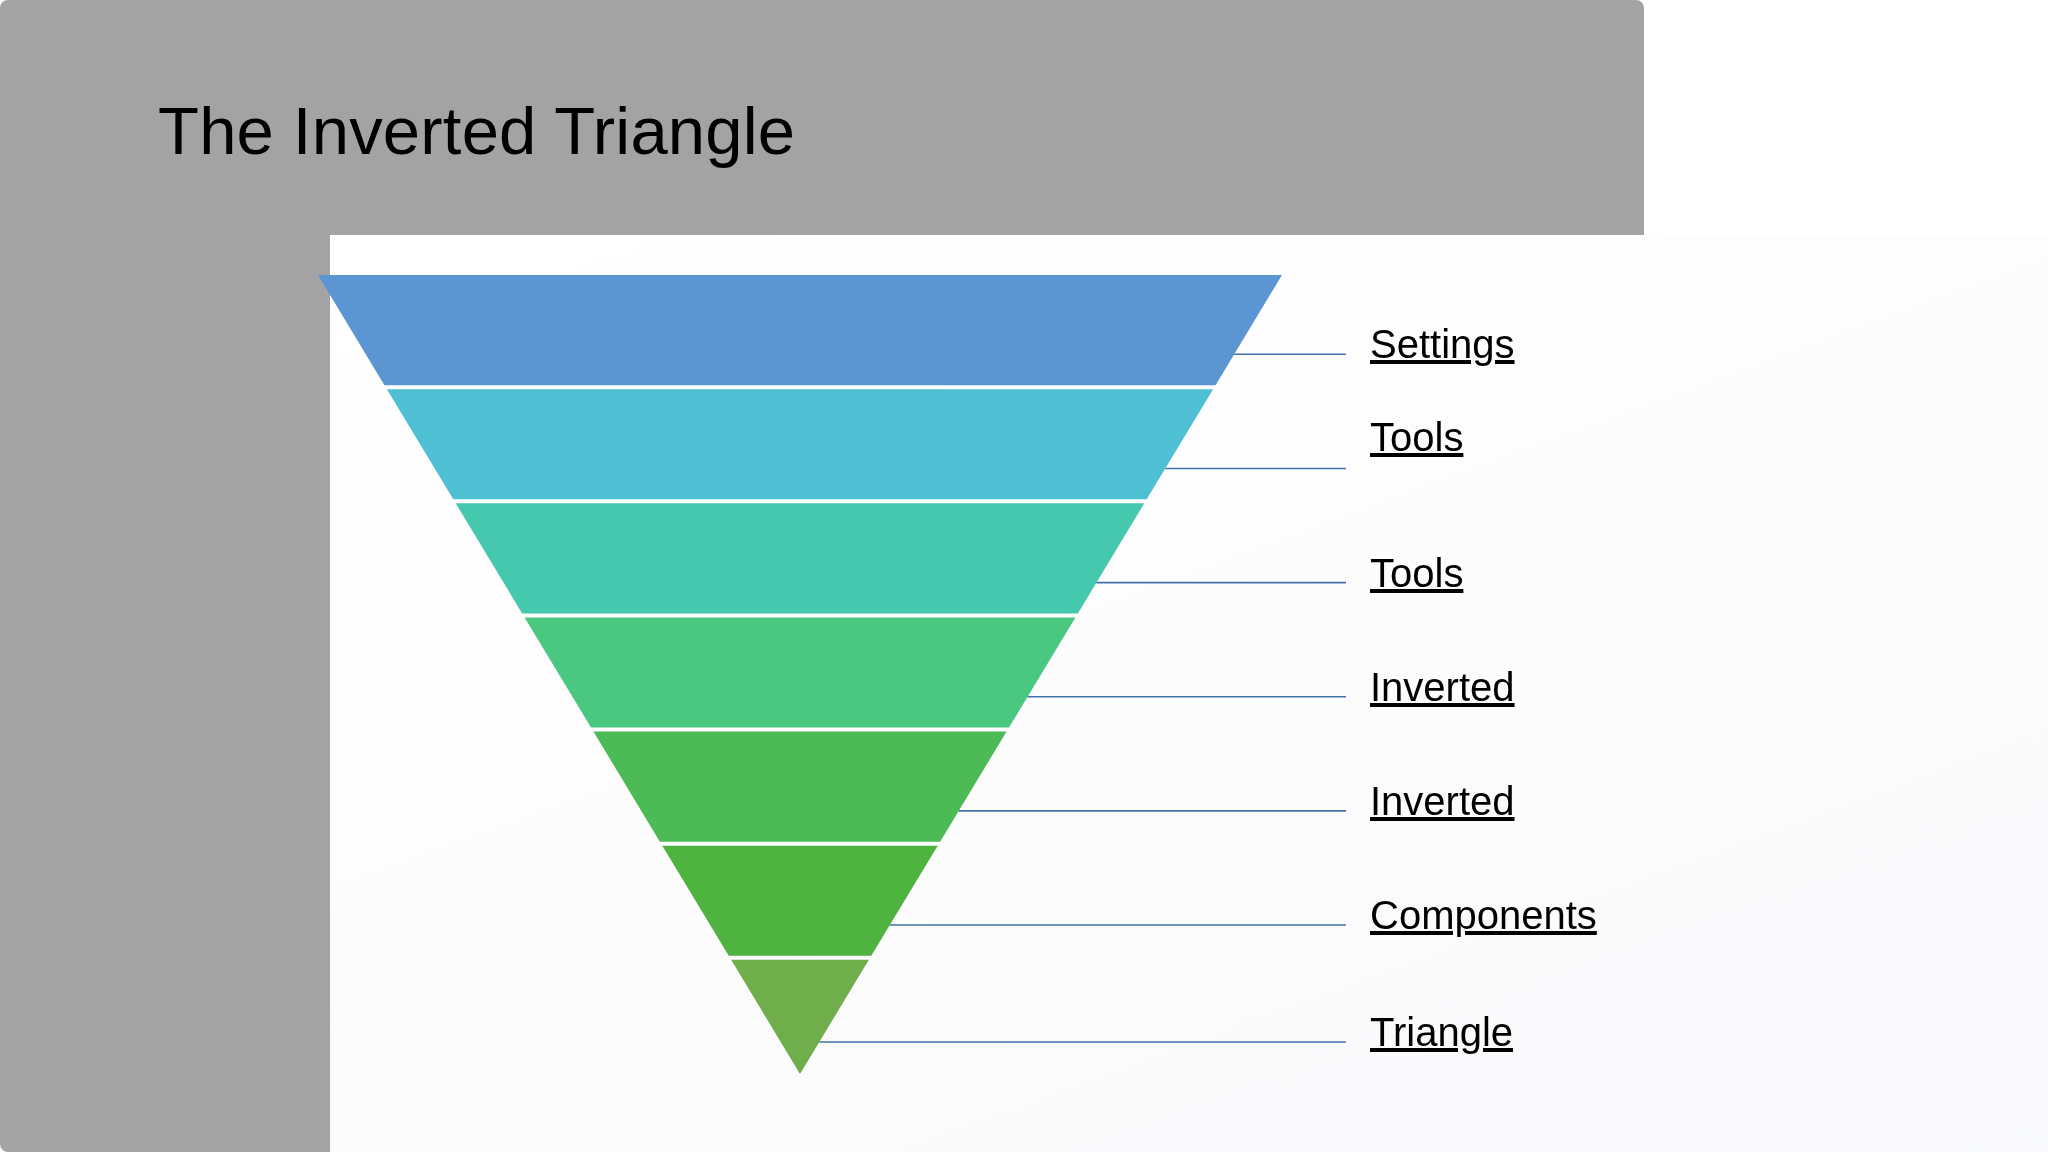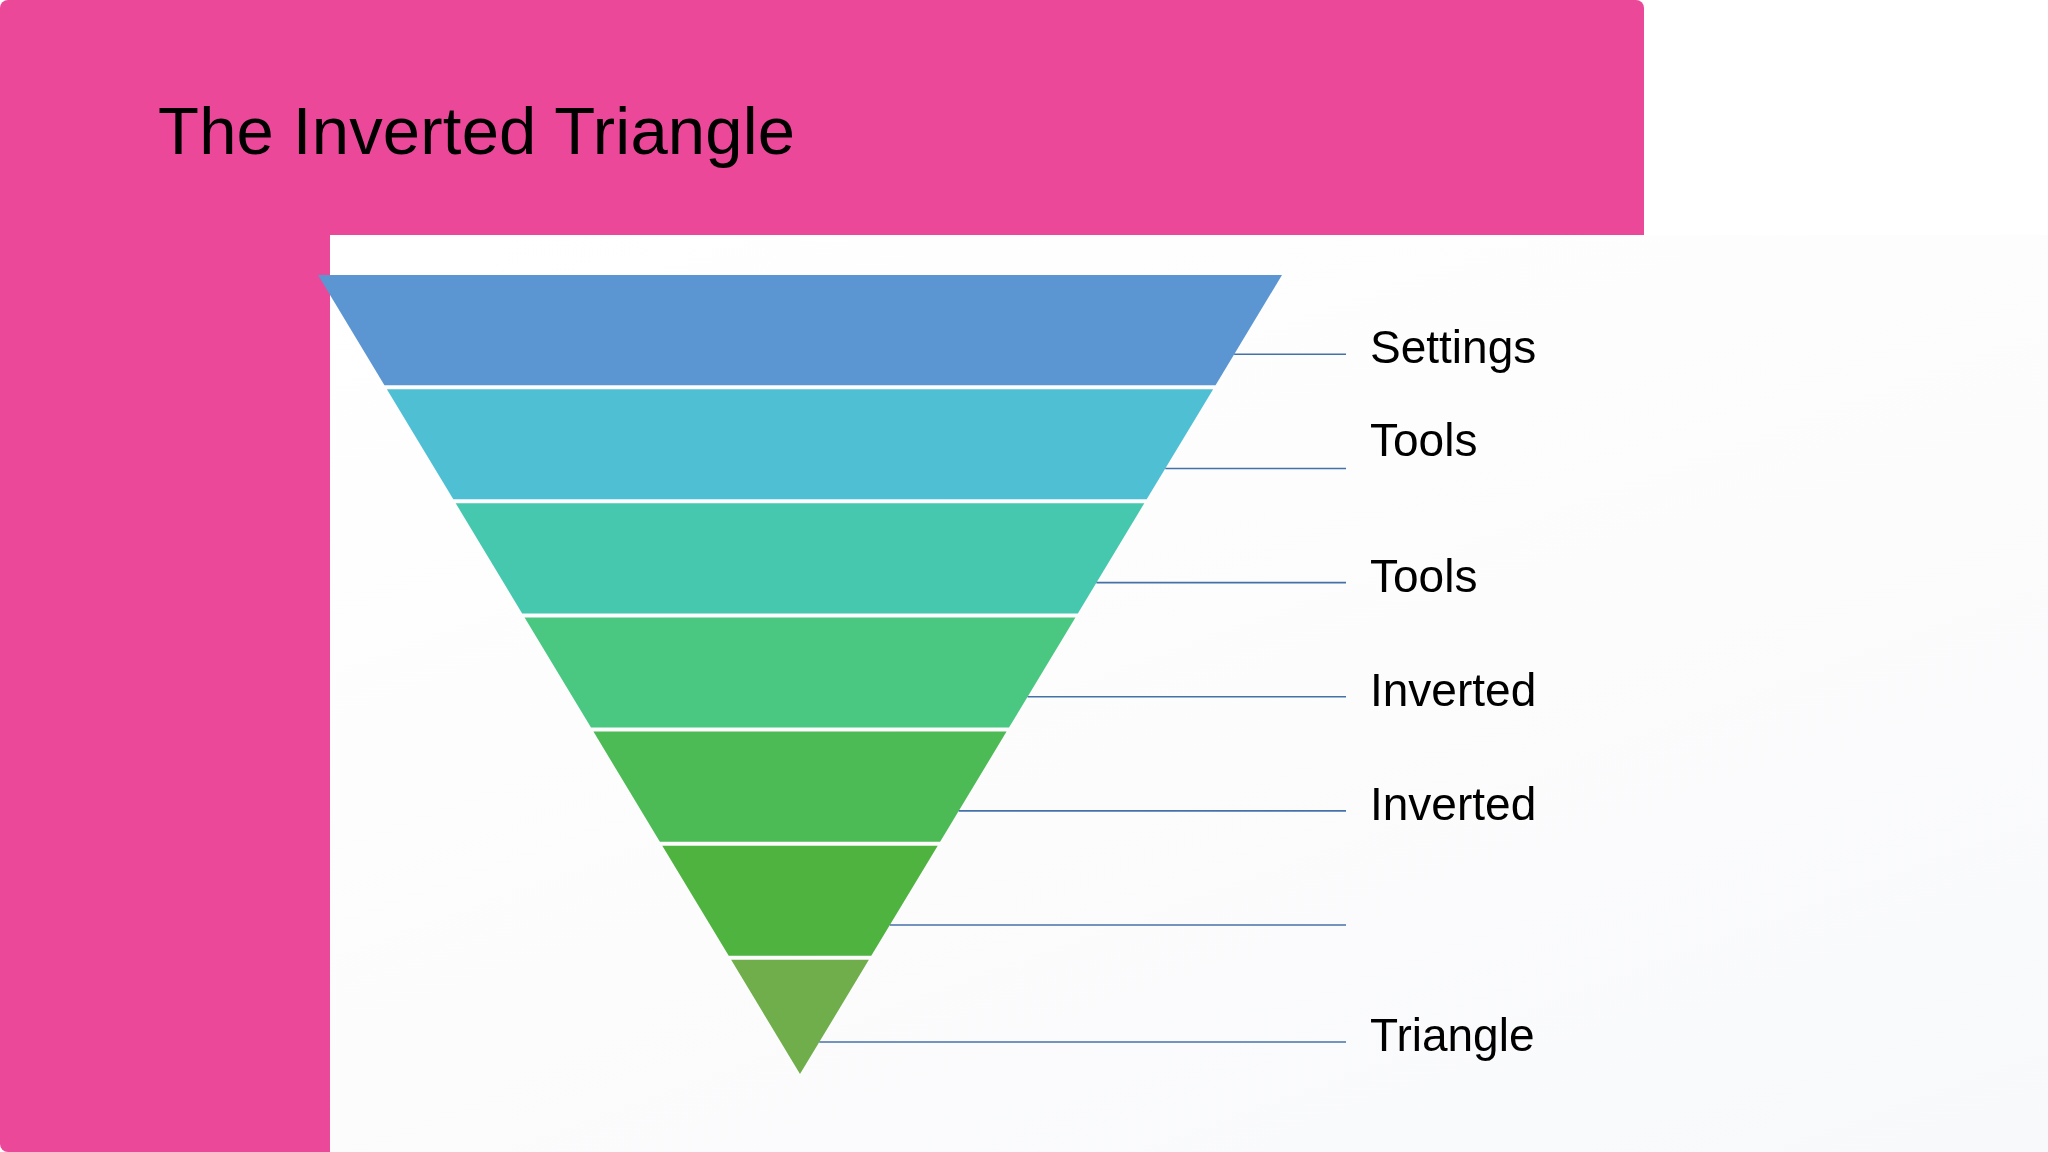--- a/index.html
+++ b/index.html
@@ -12,21 +12,21 @@
     height: 1152px;
     overflow: hidden;
     font-family: "Liberation Sans", sans-serif;
     position: relative;
   }
   #slide {
     position: absolute;
     inset: 0;
     width: 1644px;
     height: 1152px;
-    background: #ec4899;
+    background: #a3a3a3;
     border-radius: 8px;
   }
   
   #content-panel {
     position: absolute;
     left: 330px;
     top: 235px;
     width: 1718px;
     height: 917px;
     background: linear-gradient(160deg, #ffffff 0%, #fcfcfd 55%, #f8f9fb 100%);
@@ -44,25 +44,26 @@
   }
   #funnel-svg {
     position: absolute;
     left: 0;
     top: 0;
     width: 2048px;
     height: 1152px;
   }
   .funnel-label {
     position: absolute;
-    font-size: 46px;
+    font-size: 40px;
     font-weight: 400;
     color: #000000;
     white-space: nowrap;
     line-height: 1;
+    text-decoration: underline;
   }
 </style>
 </head>
 <body>
 
 <div id="slide">
 
   <div id="content-panel"></div>
 
   <div id="title">The Inverted Triangle</div>
@@ -82,14 +83,15 @@
       <line x1="889.8745145717861" y1="925.0171428571429" x2="1346" y2="925.0171428571429" stroke="#4472a8" stroke-width="1.6"></line>
       <polygon points="731.1428571428571,959.8571428571429 868.8571428571429,959.8571428571429 800,1074 800,1074" fill="#6fae4a"></polygon>
       <line x1="819.28" y1="1042.04" x2="1346" y2="1042.04" stroke="#4472a8" stroke-width="1.6"></line>
     </svg>
 
 <div class="funnel-label" style="left: 1370px; top: 324.303px;">Settings</div>
     <div class="funnel-label" style="left: 1370px; top: 417px;">Tools</div>
     <div class="funnel-label" style="left: 1370px; top: 552.589px;">Tools</div>
     <div class="funnel-label" style="left: 1370px; top: 666.731px;">Inverted</div>
     <div class="funnel-label" style="left: 1370px; top: 780.874px;">Inverted</div>
+    <div class="funnel-label" style="left: 1370px; top: 895.017px;">Components</div>
     <div class="funnel-label" style="left: 1370px; top: 1012.04px;">Triangle</div>
   </div>
 
 </body></html>

